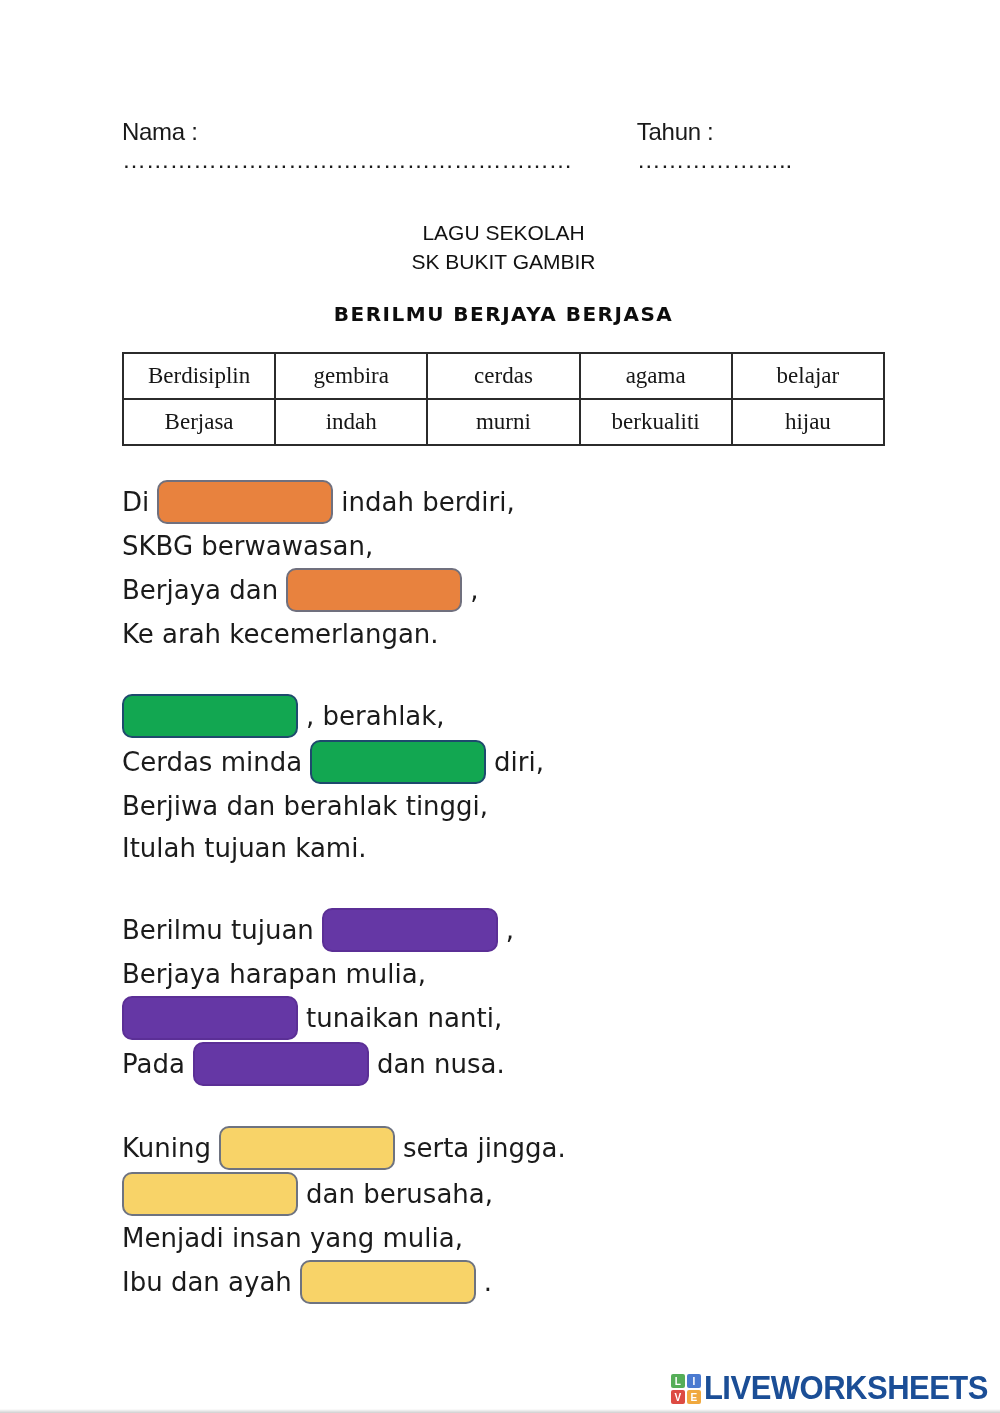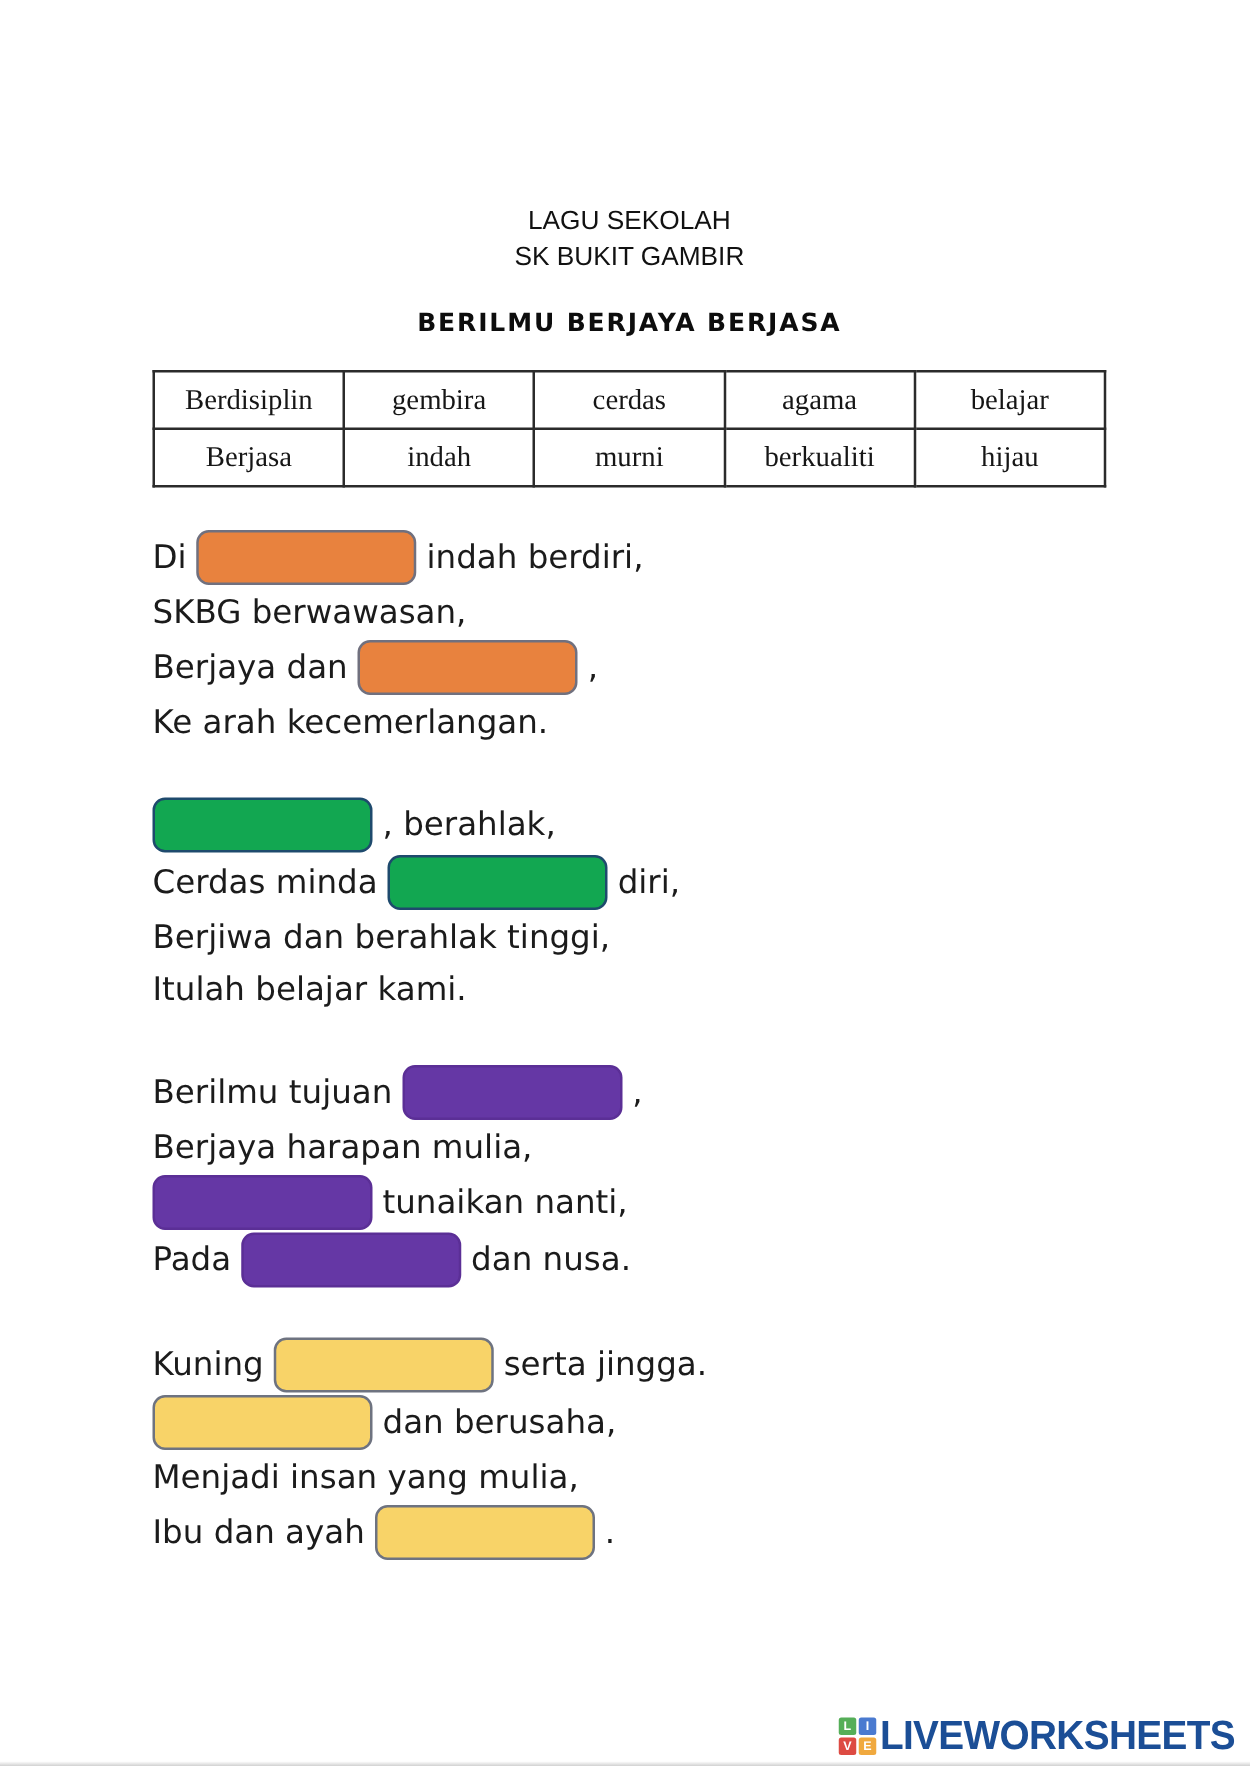--- a/index.html
+++ b/index.html
@@ -118,20 +118,24 @@
     left: 0; bottom: 0;
     width: 100%; height: 4px;
     background: linear-gradient(to bottom, rgba(255,255,255,0), #cfcfcf);
   }
 </style>
 </head>
 <body>
 
 <div class="sheet">
 
+  <div class="header-row">
+    <span class="name">Nama : …………………………………………………</span>
+    <span class="year">Tahun : ………………..</span>
+  </div>
 
   <div class="subtitles">
     <div>LAGU SEKOLAH</div>
     <div>SK BUKIT GAMBIR</div>
   </div>
 
   <div class="song-title">BERILMU BERJAYA BERJASA</div>
 
   <table class="word-bank">
     <tbody>
@@ -180,21 +184,21 @@
       </div>
       <div class="lyric-line has-blank">
         <span>Cerdas minda</span>
         <span class="blank blank-green" style="background-color: rgb(18, 167, 81);"></span>
         <span>diri,</span>
       </div>
       <div class="lyric-line">
         <span>Berjiwa dan berahlak tinggi,</span>
       </div>
       <div class="lyric-line">
-        <span>Itulah belajar kami.</span>
+        <span>Itulah tujuan kami.</span>
       </div>
     </div>
 
     <div class="stanza">
       <div class="lyric-line has-blank">
         <span>Berilmu tujuan</span>
         <span class="blank blank-purple" style="background-color: rgb(101, 55, 165);"></span>
         <span>,</span>
       </div>
       <div class="lyric-line">

